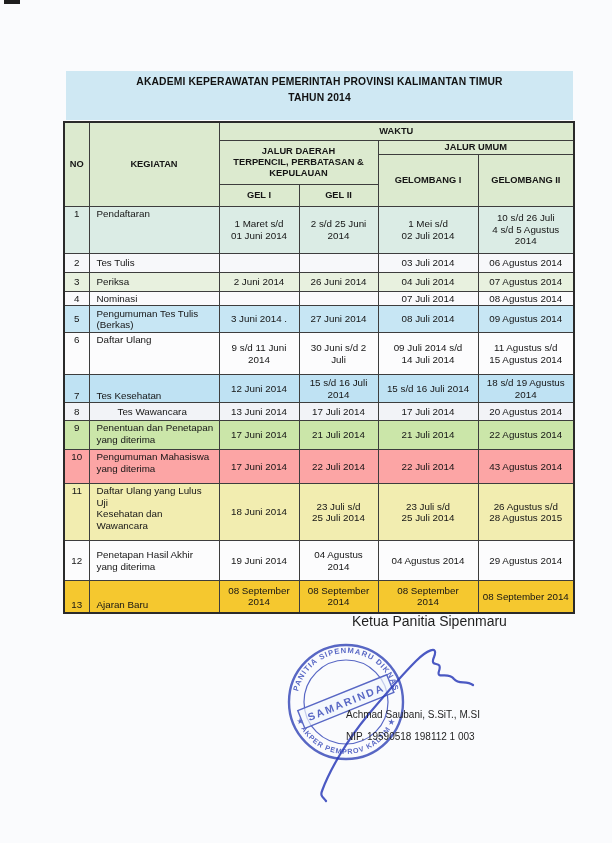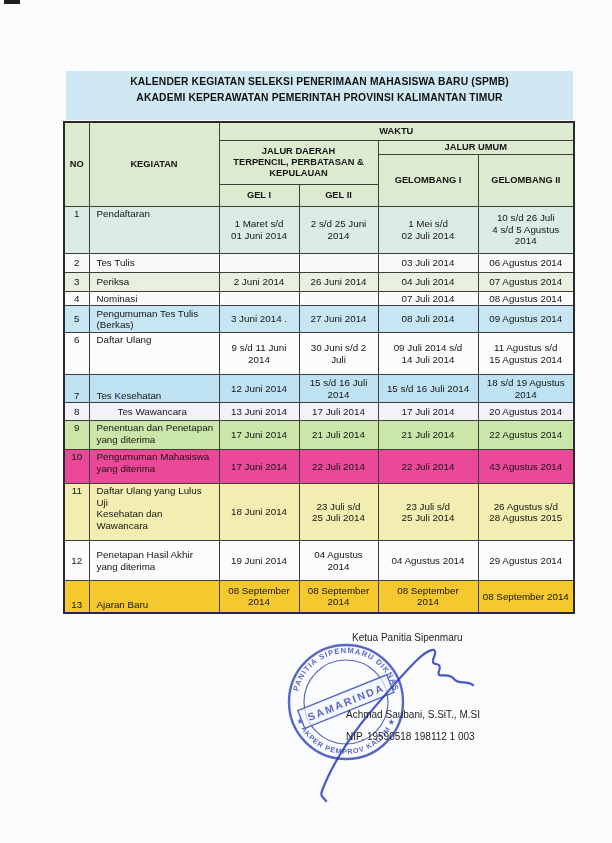--- a/index.html
+++ b/index.html
@@ -11,36 +11,36 @@
               padding-top:3px;box-sizing:border-box;letter-spacing:0.15px;color:#111;}
   table.cal{position:absolute;left:63px;top:121px;width:510px;border-collapse:collapse;
             table-layout:fixed;border:2px solid #2a2a2a;}
   table.cal th{background:#dceacf;font-size:9.3px;font-weight:bold;text-align:center;
                vertical-align:middle;border:1px solid #3d3d3d;padding:0 2px;line-height:11px;
                white-space:pre-line;overflow:hidden;color:#151515;}
   table.cal td{border:1px solid #3d3d3d;font-size:9.8px;line-height:11.6px;white-space:pre-line;
                padding:1px 3px;text-align:center;vertical-align:middle;overflow:hidden;color:#151515;}
   table.cal td.keg{text-align:left;padding-left:7px;padding-right:2px;}
   table.cal td.no{padding-left:1px;padding-right:1px;}
-  .sig-role{position:absolute;left:352px;top:632px;font-size:10px;color:#1f1f1f;z-index:3;}
+  .sig-role{position:absolute;left:352px;top:613px;font-size:14px;color:#1f1f1f;z-index:3;}
   .sig-name{position:absolute;left:346px;top:709px;font-size:10px;color:#1f1f1f;z-index:3;}
   .sig-nip{position:absolute;left:346px;top:731px;font-size:10px;color:#1f1f1f;z-index:3;}
   .stamp-svg{position:absolute;left:276px;top:633px;z-index:2;}
   .stamp-ink{opacity:0.88;}
 </style>
 </head>
 <body>
 
 <div class="sheet">
 
   <div class="corner-mark"></div>
 
   <div class="title-band">
-    <div>KALENDER KEGIATAN SELEKSI PENERIMAAN MAHASISWA BARU (SPMB)</div>
     <div>AKADEMI KEPERAWATAN PEMERINTAH PROVINSI KALIMANTAN TIMUR</div>
+    <div>TAHUN 2014</div>
   </div>
 
   <table class="cal">
     <colgroup>
       <col style="width:25px">
         <col style="width:130px">
         <col style="width:80px">
       <col style="width:79px">
         <col style="width:100px">
         <col style="width:96px">
@@ -145,21 +145,21 @@
         </tr>
         <tr style="height: 29px; background: rgb(203, 230, 169);">
           <td class="no" style="vertical-align: top;">9</td>
           <td class="keg" style="vertical-align: top;">Penentuan dan Penetapan
 yang diterima</td>
           <td class="date">17 Juni 2014</td>
           <td class="date">21 Juli 2014</td>
           <td class="date">21 Juli 2014</td>
           <td class="date">22 Agustus 2014</td>
         </tr>
-        <tr style="height: 34px; background: #ec4899;">
+        <tr style="height: 34px; background: #fca5a5;">
           <td class="no" style="vertical-align: top;">10</td>
           <td class="keg" style="vertical-align: top;">Pengumuman Mahasiswa
 yang diterima</td>
           <td class="date">17 Juni 2014</td>
           <td class="date">22 Juli 2014</td>
           <td class="date">22 Juli 2014</td>
           <td class="date">43 Agustus 2014</td>
         </tr>
         <tr style="height: 57px; background: rgb(242, 237, 176);">
           <td class="no" style="vertical-align: top;">11</td>

